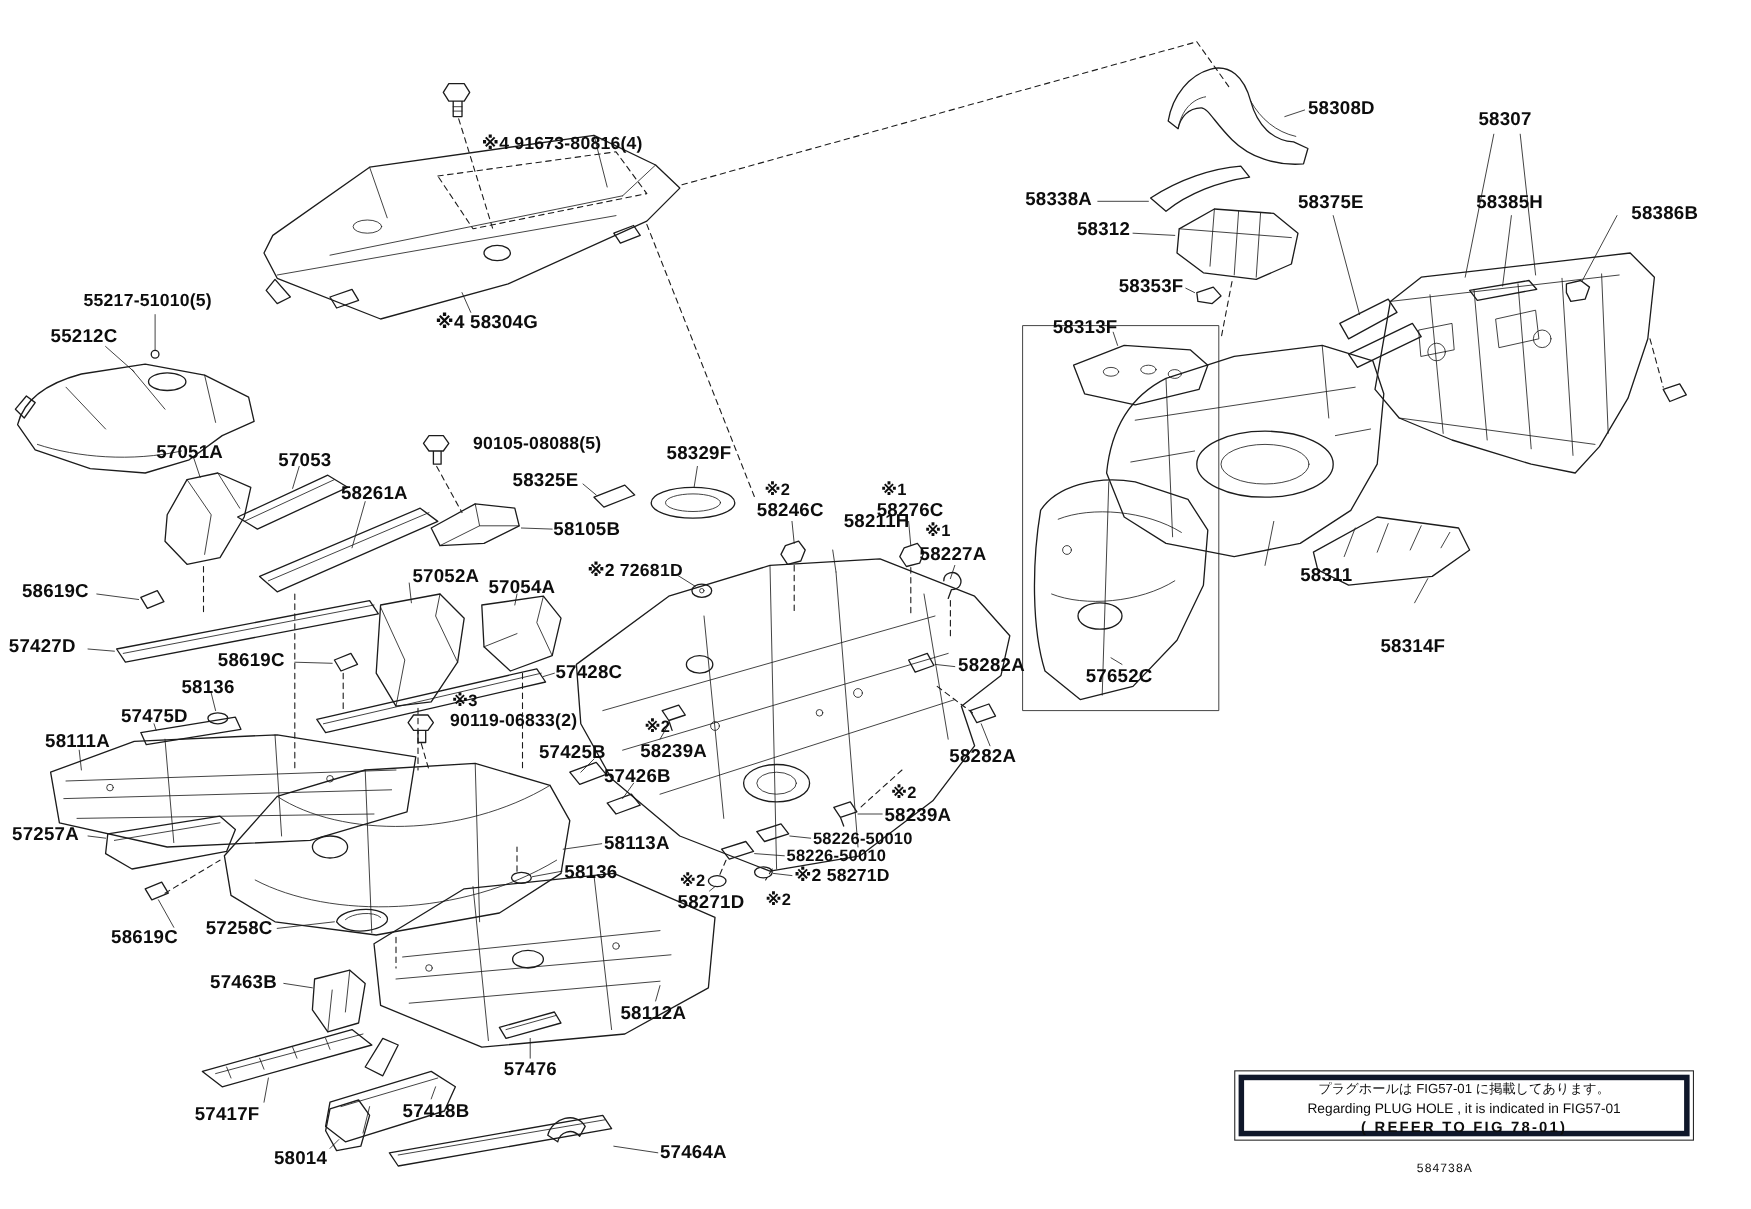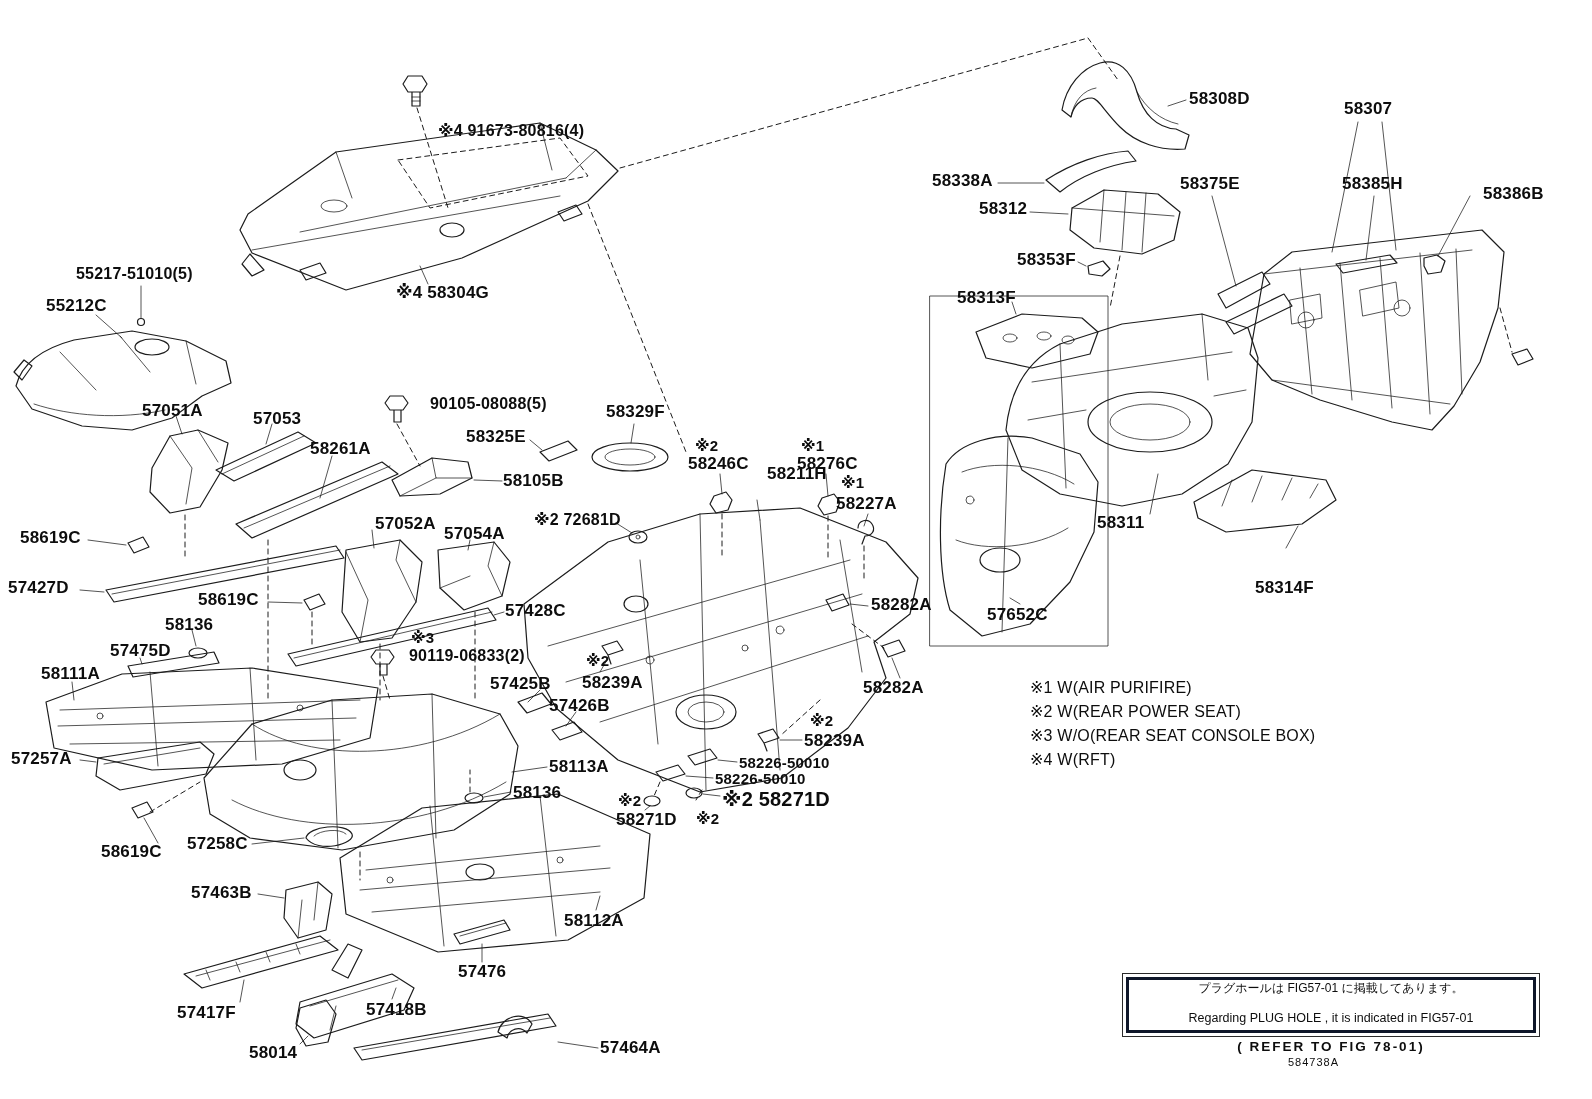--- a/index.html
+++ b/index.html
@@ -16,22 +16,22 @@
     position:absolute;font-weight:bold;font-size:17px;line-height:1.05;
     white-space:nowrap;color:#0d0d0d;letter-spacing:0.2px;
   }
   .legend{position:absolute;left:1030px;top:676px;font-size:16px;line-height:24px;letter-spacing:0.2px;}
   .legend div{white-space:nowrap;}
   .note-box{
     position:absolute;left:1122px;top:973px;width:418px;height:64px;
     border:1.5px solid #2a2a2a;box-sizing:border-box;background:#fff;
   }
   .note-inner{
-    position:absolute;left:3px;top:3px;right:3px;bottom:3px;border:3px solid #0f172a;
-    display:flex;flex-direction:column;justify-content:space-between;align-items:center;gap:14px;
+    position:absolute;left:3px;top:3px;right:3px;bottom:3px;border:5px solid #0f172a;
+    display:flex;flex-direction:column;justify-content:space-between;align-items:center;gap:2px;
     text-align:center;
   }
   .note-jp{font-size:12px;}
   .note-en{font-size:12.5px;}
   .note-refer{font-size:13.5px;font-weight:bold;letter-spacing:2px;}
   .fig-code{position:absolute;left:1288px;top:1056px;font-size:11px;letter-spacing:1px;}
 </style>
 </head>
 <body>
 
@@ -292,21 +292,21 @@
       <div class="part-label" style="left: 549px; top: 697px; text-align: right;">57426B</div>
       <div class="part-label" style="left: 871px; top: 596px;">58282A</div>
       <div class="part-label" style="left: 863px; top: 679px;">58282A</div>
       <div class="part-label" style="left: 11px; top: 750px;">57257A</div>
       <div class="part-label" style="left: 549px; top: 758px;">58113A</div>
       <div class="part-label" style="left: 513px; top: 784px;">58136</div>
       <div class="part-label" style="left: 810px; top: 713px; font-size: 15px;">※2</div>
       <div class="part-label" style="left: 804px; top: 732px;">58239A</div>
       <div class="part-label" style="left: 739px; top: 755px; font-size: 15px;">58226-50010</div>
       <div class="part-label" style="left: 715px; top: 771px; font-size: 15px;">58226-50010</div>
-      <div class="part-label" style="left: 722px; top: 789px; font-size: 20px;">※2 58271D</div>
+      <div class="part-label" style="left: 722px; top: 789px; font-size: 16px;">※2 58271D</div>
       <div class="part-label" style="left: 618px; top: 793px; font-size: 15px;">※2</div>
       <div class="part-label" style="left: 616px; top: 811px;">58271D</div>
       <div class="part-label" style="left: 696px; top: 811px; font-size: 15px;">※2</div>
       <div class="part-label" style="left: 101px; top: 843px;">58619C</div>
       <div class="part-label" style="left: 187px; top: 835px;">57258C</div>
       <div class="part-label" style="left: 191px; top: 884px;">57463B</div>
       <div class="part-label" style="left: 564px; top: 912px;">58112A</div>
       <div class="part-label" style="left: 177px; top: 1004px;">57417F</div>
       <div class="part-label" style="left: 366px; top: 1001px;">57418B</div>
       <div class="part-label" style="left: 458px; top: 963px;">57476</div>
@@ -314,31 +314,25 @@
       <div class="part-label" style="left: 600px; top: 1039px;">57464A</div>
       <div class="part-label" style="left: 1189px; top: 90px;">58308D</div>
       <div class="part-label" style="left: 1344px; top: 100px;">58307</div>
       <div class="part-label" style="left: 932px; top: 172px;">58338A</div>
       <div class="part-label" style="left: 979px; top: 200px;">58312</div>
       <div class="part-label" style="left: 1180px; top: 175px;">58375E</div>
       <div class="part-label" style="left: 1342px; top: 175px;">58385H</div>
       <div class="part-label" style="left: 1439px; top: 185px; margin-left: 44px;">58386B</div>
       <div class="part-label" style="left: 1017px; top: 251px;">58353F</div>
       <div class="part-label" style="left: 957px; top: 289px;">58313F</div>
-      <div class="part-label" style="left: 1097px; top: 514px; text-align: right;">58311</div>
+      <div class="part-label" style="left: 1182px; top: 514px; text-align: right;">58311</div>
       <div class="part-label" style="left: 1255px; top: 579px;">58314F</div>
       <div class="part-label" style="left: 987px; top: 606px;">57652C</div>
     </div>
 
-  <div class="legend">
-    <div>※1 W(AIR PURIFIRE)</div>
-    <div>※2 W(REAR POWER SEAT)</div>
-    <div>※3 W/O(REAR SEAT CONSOLE BOX)</div>
-    <div>※4 W(RFT)</div>
-  </div>
 
   <div class="note-box">
     <div class="note-inner">
       <div class="note-jp">プラグホールは FIG57-01 に掲載してあります。</div>
       <div class="note-en">Regarding  PLUG  HOLE , it  is  indicated  in  FIG57-01</div>
       <div class="note-refer">( REFER TO FIG 78-01)</div>
     </div>
   </div>
 
   <div class="fig-code">584738A</div>

